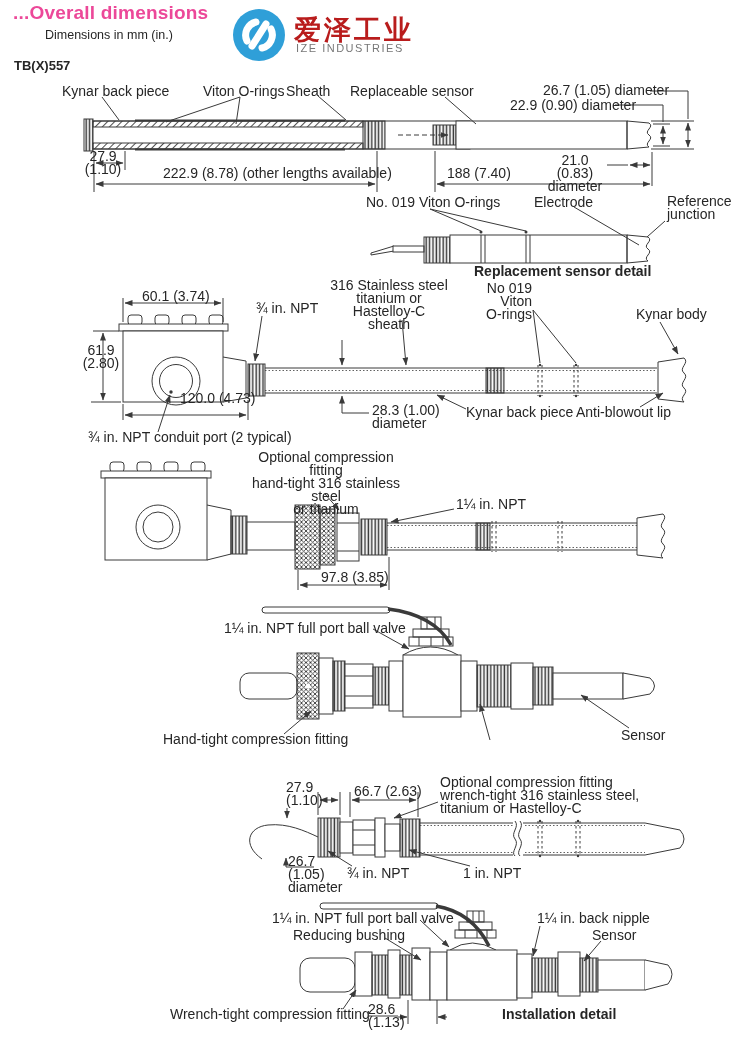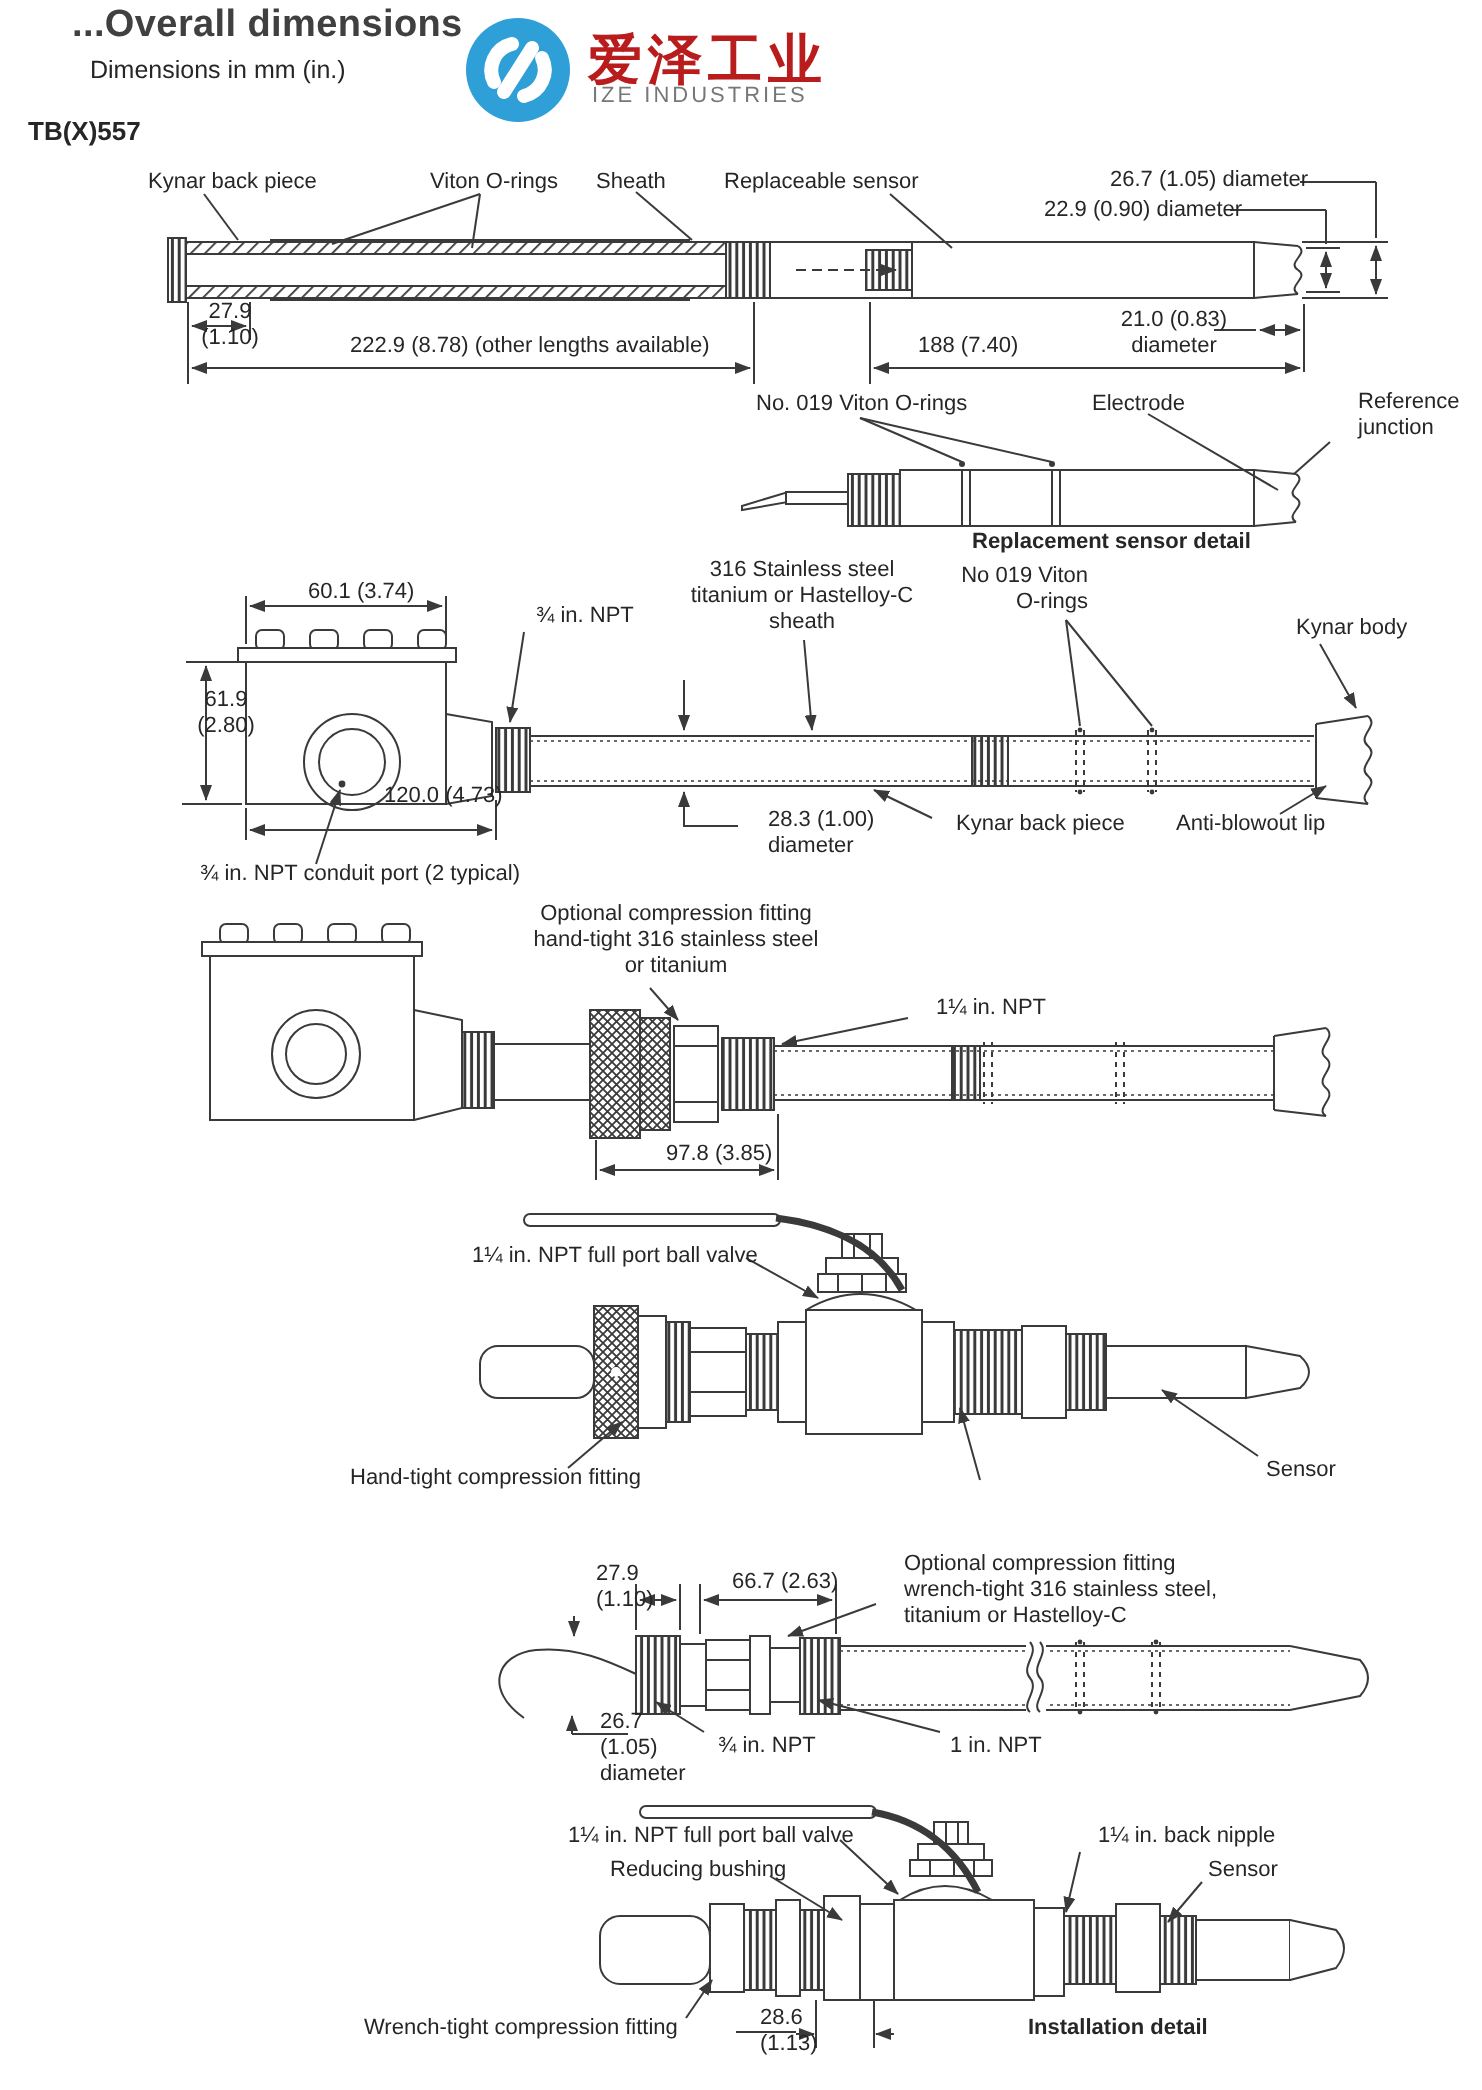--- a/index.html
+++ b/index.html
@@ -1,23 +1,23 @@
 <!DOCTYPE html>
 <html><head>
 <meta charset="utf-8">
 <style>
   * { margin:0; padding:0; box-sizing:border-box; }
   html,body { background:#fff; }
   body { width:741px; height:1045px; position:relative; font-family:"Liberation Sans",sans-serif; color:#262626; }
   .page { position:absolute; left:0; top:0; width:741px; height:1045px; overflow:hidden; background:#fff; }
-  .lbl { position:absolute; font-size:11px; line-height:13px; white-space:pre-line; color:#262626;margin-left:12px; }
+  .lbl { position:absolute; font-size:14px; line-height:13px; white-space:pre-line; color:#262626; }
   .c { text-align:center; }
   .r { text-align:right; }
   .b { font-weight:bold; }
-  .title { position:absolute; left:13px; top:2px; font-size:19px; font-weight:bold; color:#404040; letter-spacing:0.2px;margin-left:23px; }
+  .title { position:absolute; left:13px; top:2px; font-size:19px; font-weight:bold; color:#ec4899; letter-spacing:0.2px; }
   .subtitle { position:absolute; left:14px; top:28px; font-size:12.5px;margin-left:31px; }
   .model { position:absolute; left:14px; top:58px; font-size:13px; font-weight:bold; }
   .logo-icon { position:absolute; left:232px; top:8px; }
   .logo-cn { position:absolute; left:294px; top:12px; font-size:27px; font-weight:bold; color:#b91c1c; letter-spacing:3px; }
   .logo-en { position:absolute; left:296px; top:42px; font-size:11px; color:#777; letter-spacing:1.5px; }
   svg.fig { position:absolute; left:0; }
   svg.fig * { vector-effect:none; }
 </style>
 </head>
 <body>

